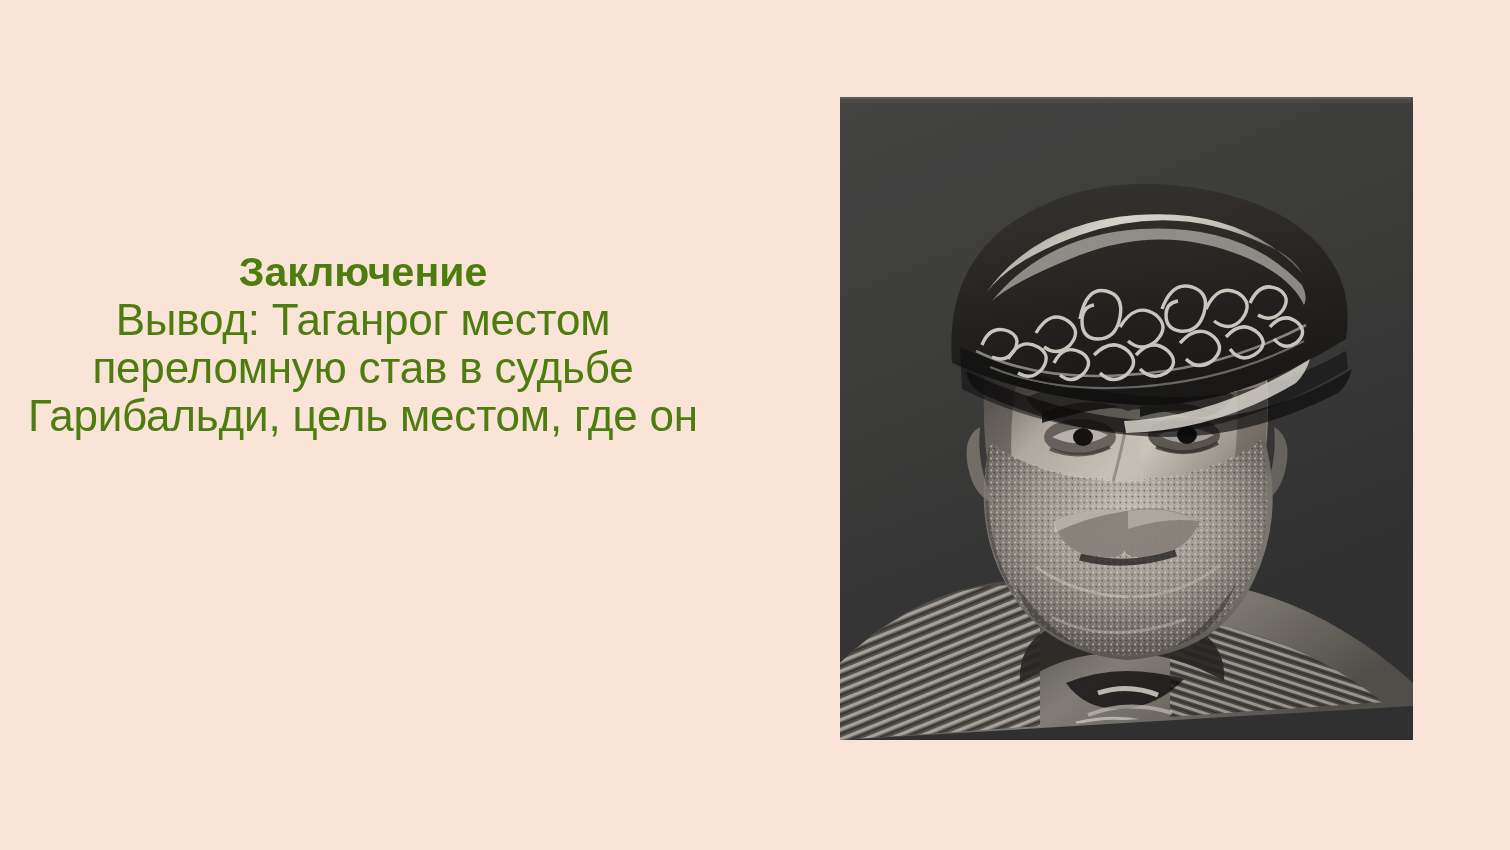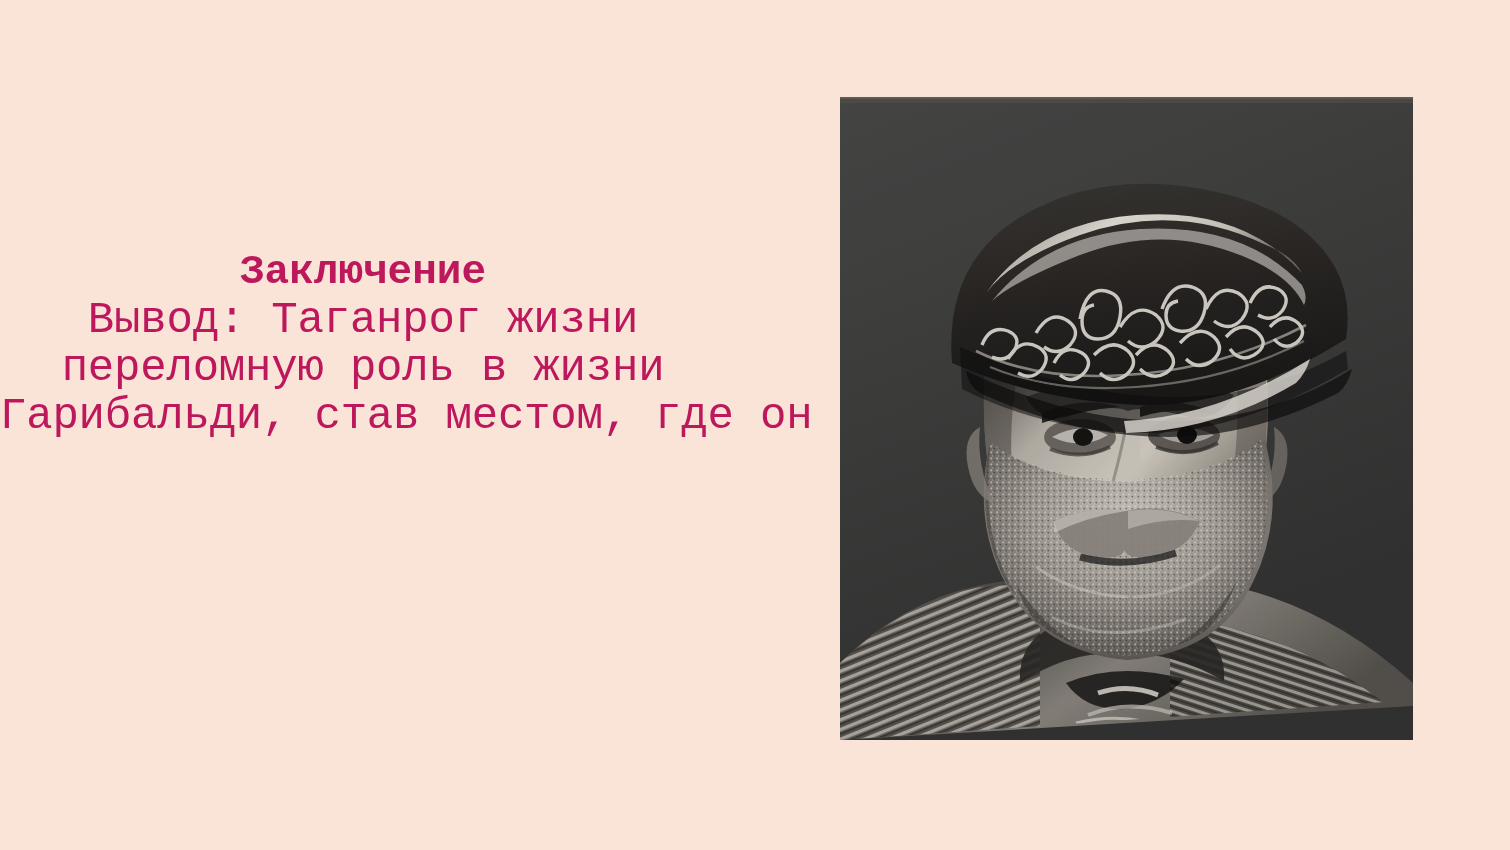--- a/index.html
+++ b/index.html
@@ -21,22 +21,22 @@
     background: #fae4d7;
   }
 
   
   #text-block {
     position: absolute;
     left: 0px;
     top: 248px;
     width: 726px;
     text-align: center;
-    color: #be185d;
-    font-family: Liberation Mono, monospace;
+    color: #4d7c0f;
+    font-family: Liberation Sans, sans-serif;
     font-size: 44px;
     line-height: 48px;
     letter-spacing: -0.2px;
     white-space: nowrap;
   }
   #text-block .line {
     display: block;
     height: 48px;
   }
   #text-block .title {
@@ -61,23 +61,23 @@
     height: 643px;
   }
 </style>
 </head>
 <body>
 
 <div id="slide">
 
   <div id="text-block">
     <span class="line title">Заключение</span>
-    <span class="line">Вывод: Таганрог жизни</span>
-    <span class="line">переломную роль в жизни</span>
-    <span class="line">Гарибальди, став местом, где он</span>
+    <span class="line">Вывод: Таганрог местом</span>
+    <span class="line">переломную став в судьбе</span>
+    <span class="line">Гарибальди, цель местом, где он</span>
   </div>
 
   <div id="photo-frame">
     <svg viewBox="0 0 573 643" preserveAspectRatio="none">
       <defs>
 
         <linearGradient id="bg" x1="0" y1="0" x2="0.35" y2="1">
           <stop offset="0%" stop-color="#494947"></stop>
           <stop offset="35%" stop-color="#414140"></stop>
           <stop offset="100%" stop-color="#333333"></stop>

